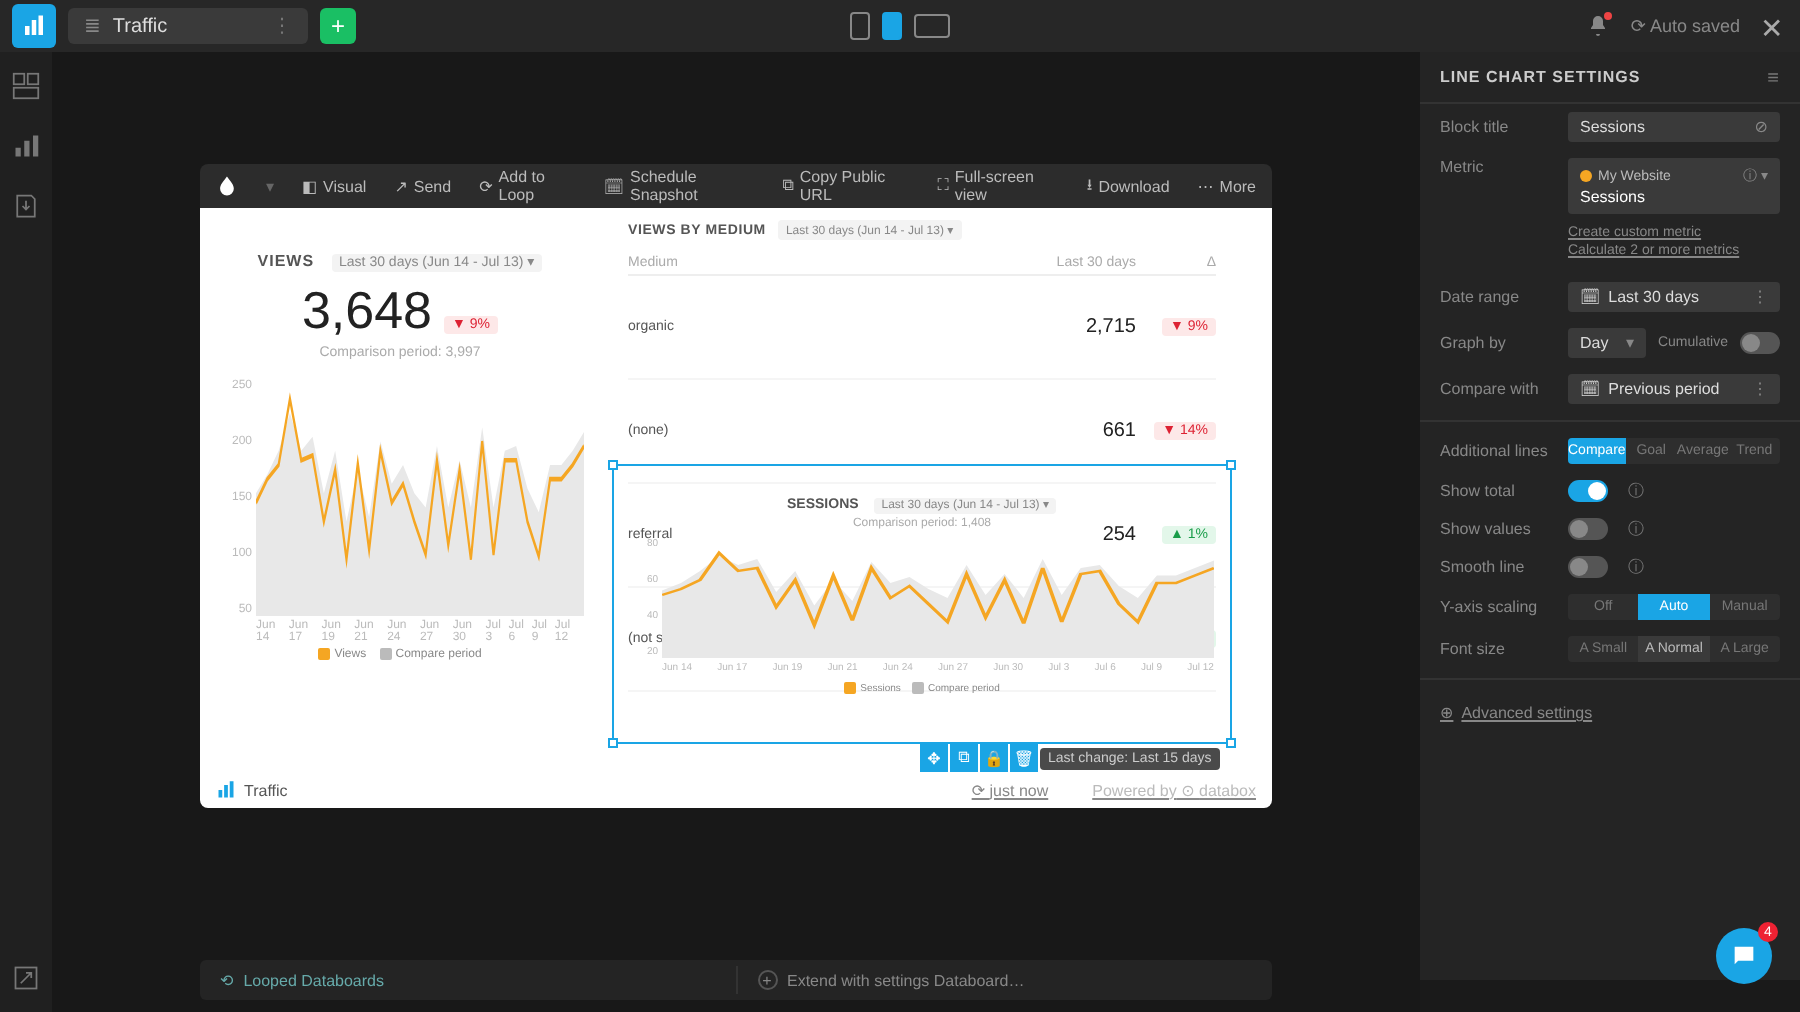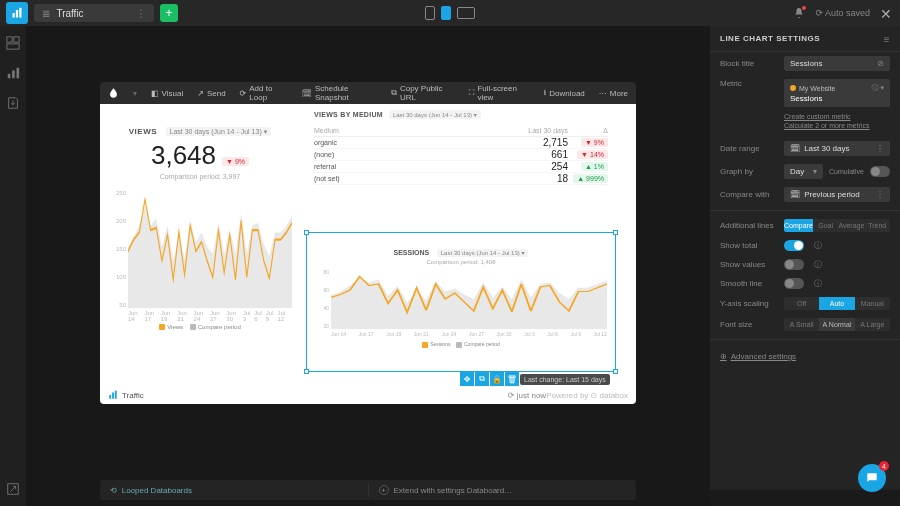--- a/index.html
+++ b/index.html
@@ -27,21 +27,21 @@
 
 
 .canvas { position: absolute; left: 26px; top: 26px; right: 190px; bottom: 0; background: #181818; overflow: hidden; }
 .board-wrap { position: absolute; left: 74px; top: 56px; width: 536px; }
 .board-toolbar { background: #2c2c2c; height: 22px; border-radius: 4px 4px 0 0; display: flex; align-items: center; padding: 0 8px; gap: 14px; font-size: 8px; color: #bbb; }
 .board-toolbar .ti { display: flex; align-items: center; gap: 3px; }
 .board-toolbar .drop { width: 12px; height: 12px; }
 .board-white { background: #fff; border-radius: 0 0 4px 4px; padding: 8px; position: relative; height: 300px; }
 .board-footer { position: absolute; left: 8px; right: 8px; bottom: 4px; display: flex; align-items: center; font-size: 8px; color: #888; }
 .board-footer .ftitle { display: flex; align-items: center; gap: 4px; color: #555; }
-.board-footer .fright { margin-left: auto; display: flex; align-items: center; gap: 0; }
+.board-footer .fright { margin-left: auto; display: flex; align-items: center; gap: 22px; text-decoration: underline; }
 .sel-toolbar { position: absolute; left: 360px; bottom: 18px; display: flex; align-items: center; gap: 1px; }
 .sel-toolbar .b { width: 14px; height: 14px; background: #1aa5e5; display: flex; align-items: center; justify-content: center; color: #fff; font-size: 8px; }
 .sel-toolbar .lbl { background: #4a4a4a; color: #ccc; font-size: 7px; padding: 2px 4px; border-radius: 2px; }
 
 
 .card-views { position: absolute; left: 0; top: 0; width: 200px; height: 230px; padding: 16px 8px 8px 8px; }
 .card-views .head { text-align: center; }
 .card-views .title { font-size: 8px; font-weight: 600; color: #555; letter-spacing: .5px; display: inline-block; }
 .card-views .range { font-size: 7px; color: #888; background: #f3f3f3; padding: 1px 4px; border-radius: 2px; margin-left: 4px; }
 .card-views .big { font-size: 26px; font-weight: 300; color: #222; margin-top: 2px; display: flex; align-items: baseline; justify-content: center; gap: 6px; }
@@ -56,21 +56,21 @@
 
 
 .card-medium { position: absolute; left: 206px; top: 0; width: 310px; height: 120px; padding: 6px 8px; }
 .card-medium .hd { display: flex; align-items: center; gap: 6px; margin-bottom: 6px; }
 .card-medium .hd .t { font-size: 7px; font-weight: 600; color: #555; letter-spacing: .3px; }
 .card-medium .hd .r { font-size: 6px; background: #f3f3f3; color: #888; padding: 1px 4px; border-radius: 2px; }
 .med-table { width: 100%; font-size: 7px; color: #555; border-collapse: collapse; }
 .med-table th { font-weight: 400; color: #aaa; text-align: left; padding: 2px 0; border-bottom: 1px solid #eee; }
 .med-table th:nth-child(2), .med-table td:nth-child(2) { text-align: right; }
 .med-table th:nth-child(3), .med-table td:nth-child(3) { text-align: right; width: 40px; }
-.med-table td { padding: 0 0; border-bottom: 1px solid #f5f5f5; }
+.med-table td { padding: 20px 0; border-bottom: 1px solid #f5f5f5; }
 .med-table td:nth-child(2) { font-size: 10px; font-weight: 400; color: #222; }
 
 
 .card-sessions { position: absolute; left: 206px; top: 128px; width: 310px; height: 140px; border: 1px solid #1aa5e5; padding: 8px; }
 .card-sessions .handle { position: absolute; width: 5px; height: 5px; background: #fff; border: 1px solid #1aa5e5; }
 .card-sessions .h-tl { left: -3px; top: -3px; } .card-sessions .h-tr { right: -3px; top: -3px; }
 .card-sessions .h-bl { left: -3px; bottom: -3px; } .card-sessions .h-br { right: -3px; bottom: -3px; }
 .card-sessions .head { text-align: center; }
 .card-sessions .title { font-size: 7px; font-weight: 600; color: #555; }
 .card-sessions .range { font-size: 6px; color: #888; background: #f3f3f3; padding: 1px 4px; border-radius: 2px; margin-left: 3px; }

